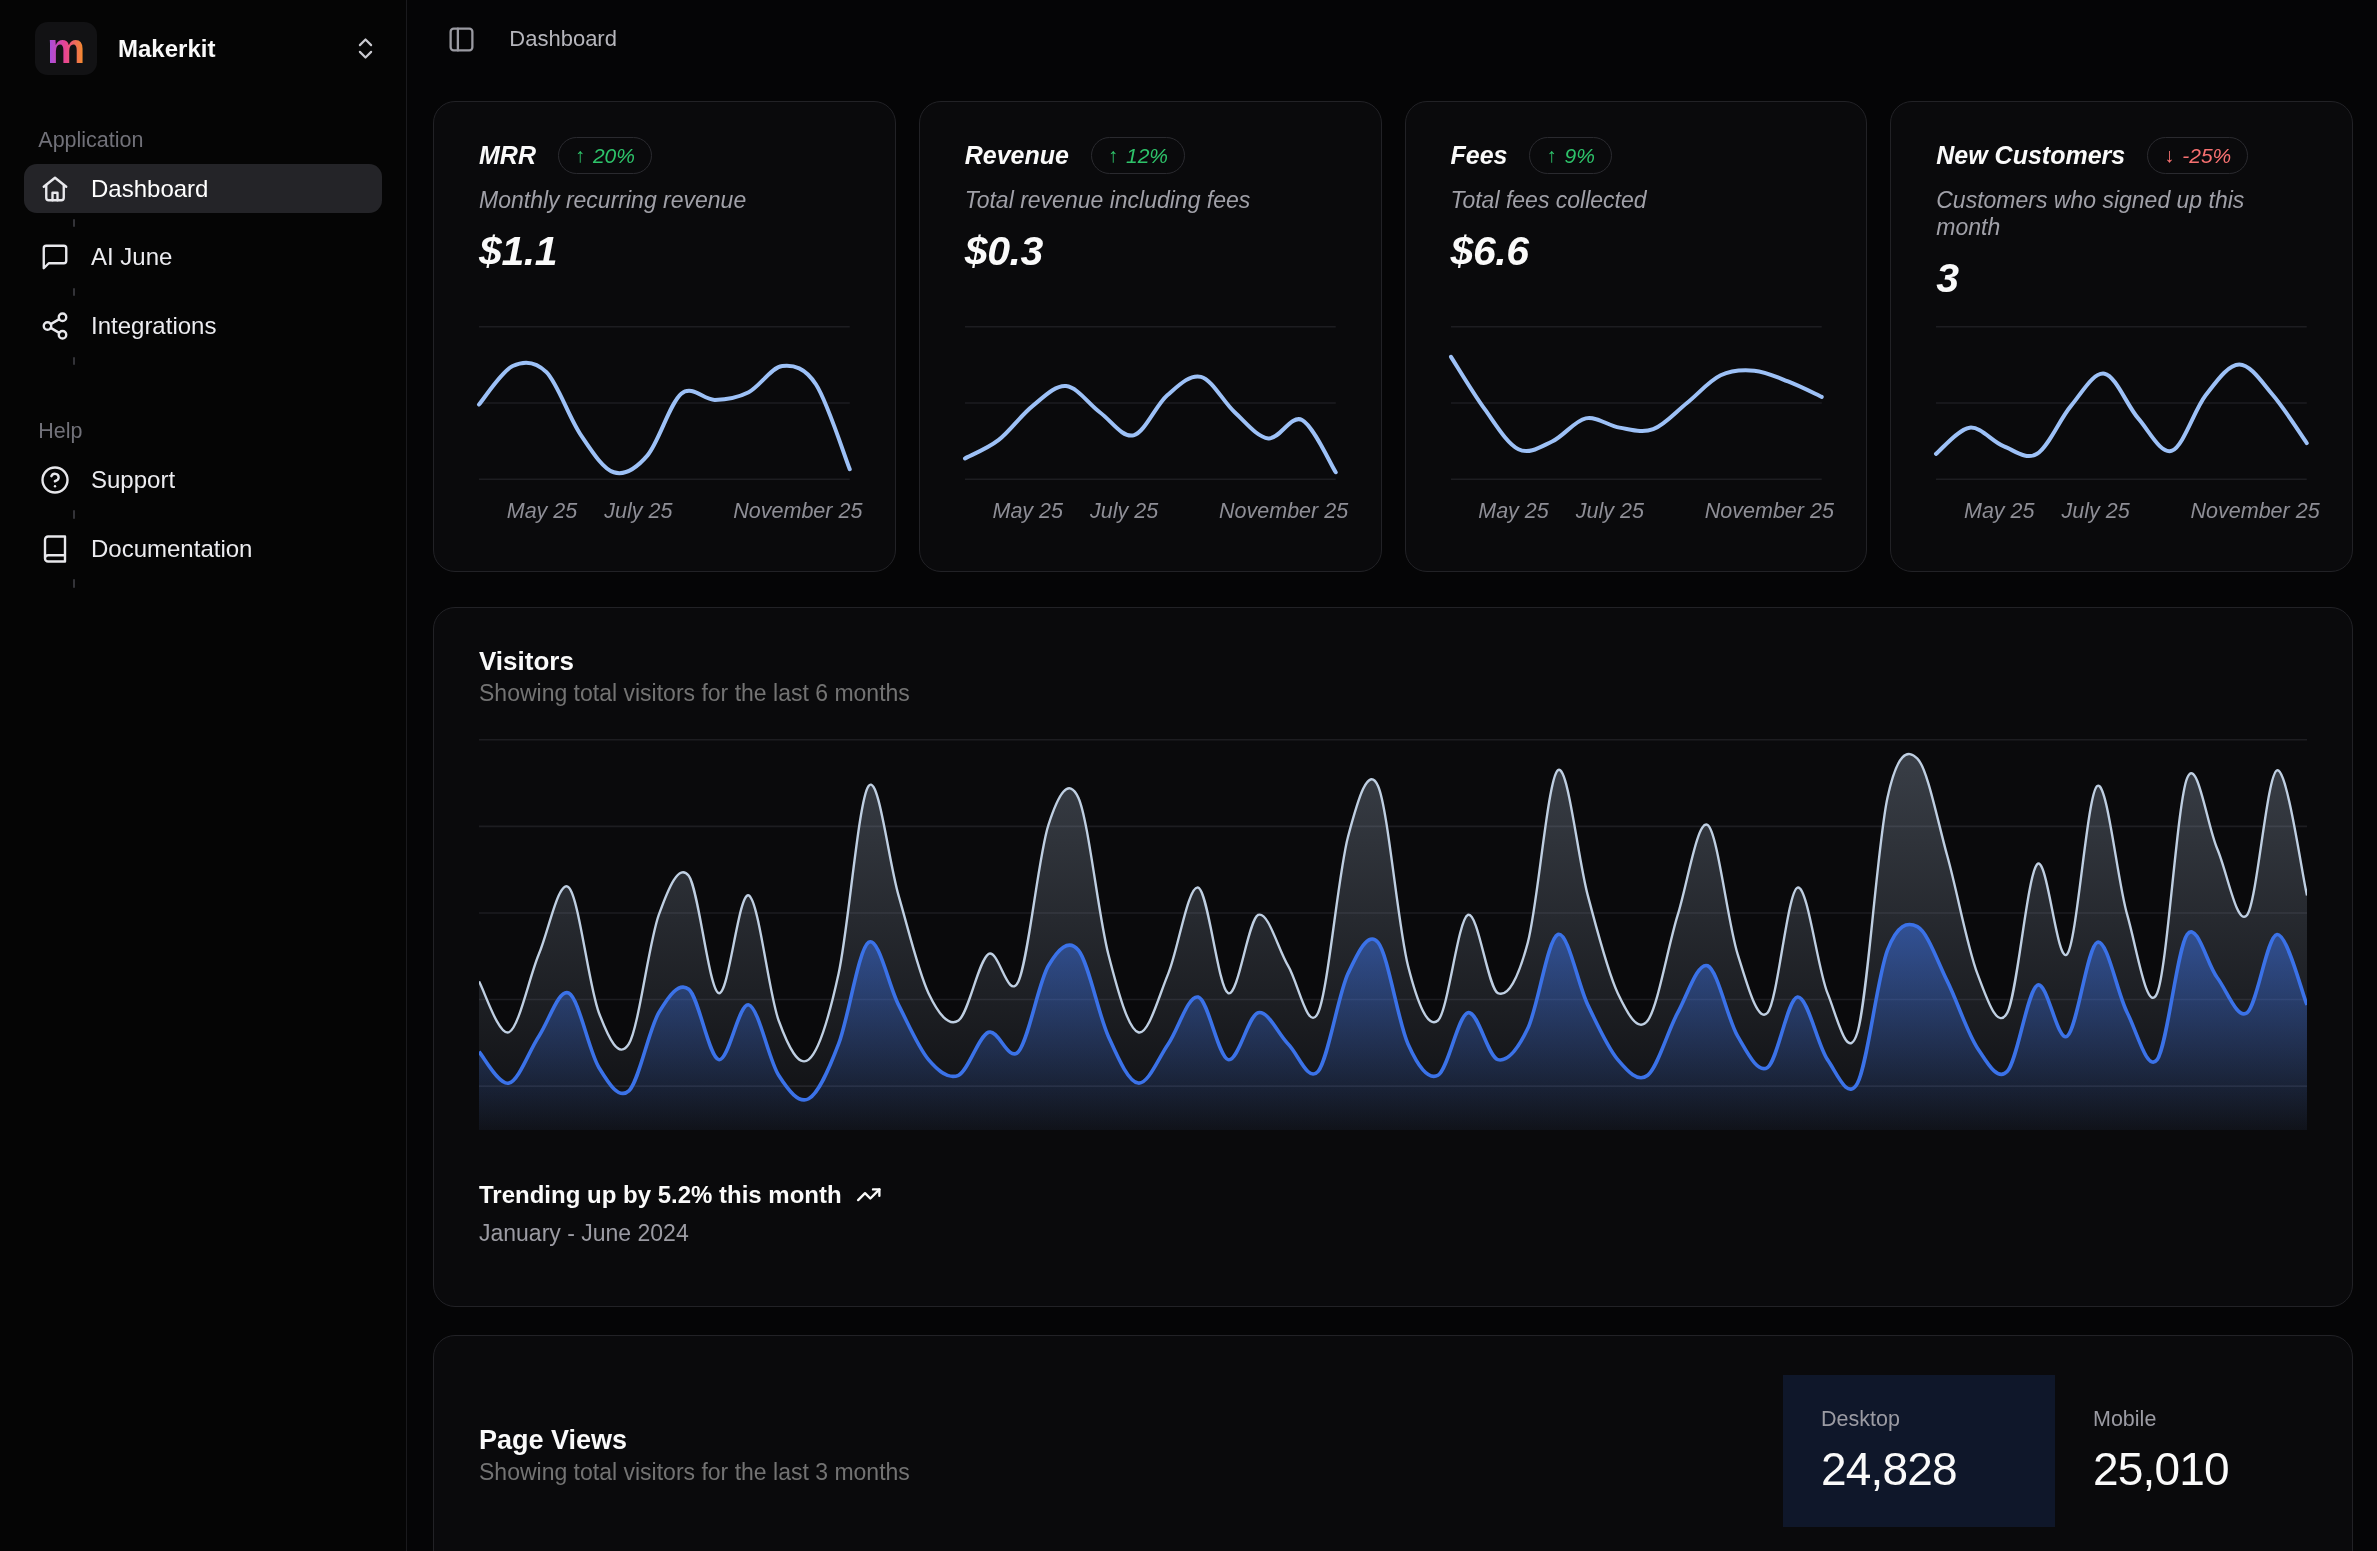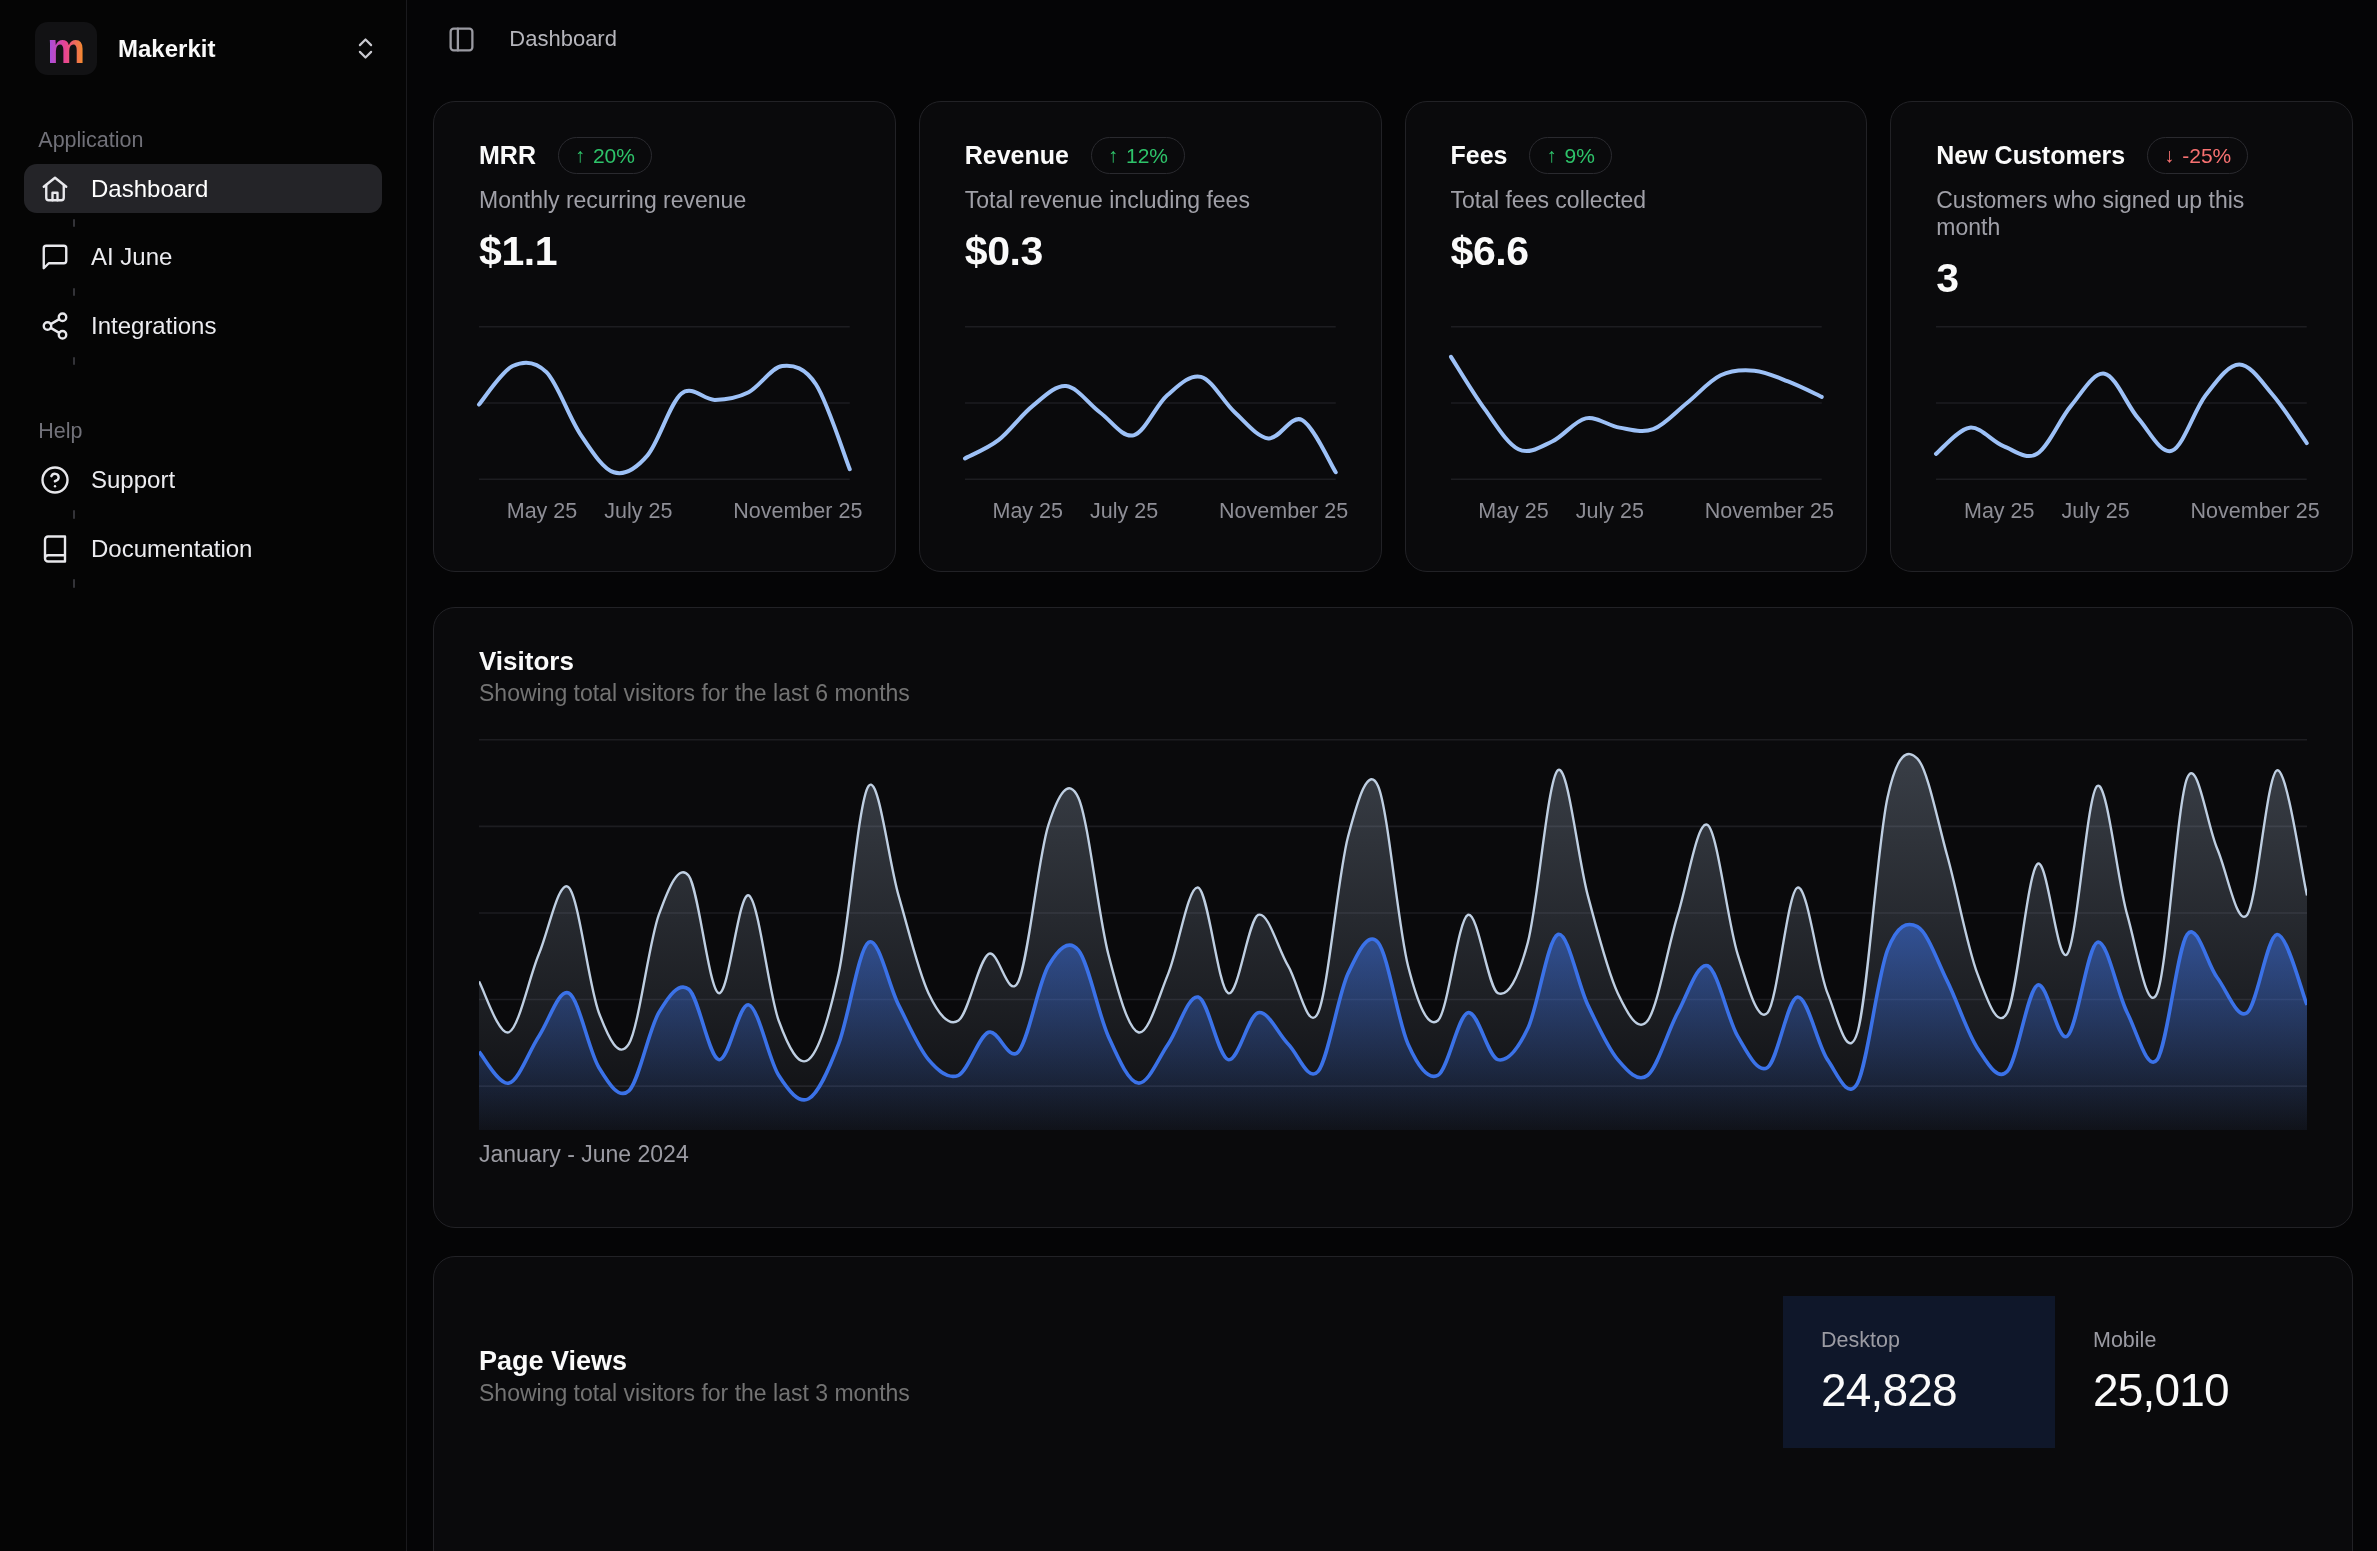--- a/index.html
+++ b/index.html
@@ -44,21 +44,21 @@
   .topbar { height:78px; display:flex; align-items:center; gap:33px; padding-left:14.3px; }
   .topbar-icon { color:#9a9aa1; display:flex; cursor:pointer; }
   .breadcrumb { font-size:22px; color:#b6b6bc; }
 
   .card {
     background:#0a0a0c; border:1.6px solid #222226; border-radius:22px;
   }
 
   
   .stats-grid { display:grid; grid-template-columns:repeat(4,1fr); gap:23px; margin-top:23px; }
-  .stat-card { height:471px; padding:35px 45px 45px; display:flex; flex-direction:column; }
+  .stat-card { height:471px; padding:35px 45px 45px; display:flex; flex-direction:column;font-style:italic; }
   .stat-title-row { display:flex; align-items:center; gap:22px; }
   .stat-title { font-size:25px; font-weight:600; color:#fafafa; }
   .badge {
     display:inline-flex; align-items:center; gap:8px;
     border:1.6px solid #2a2a2f; border-radius:796px; padding:5.6px 16px;
     font-size:21px; color:#2ec36a; white-space:nowrap;
   }
   .badge .arrow { font-size:20px; }
   .badge.down { color:#f87171; }
   .stat-desc { margin-top:12.8px; font-size:23px; color:#a0a0a8; }
@@ -311,20 +311,29 @@
           <line x1="0" y1="1" x2="2292" y2="1" stroke="#1d1d21" stroke-width="2"></line>
           <line x1="0" y1="109.5" x2="2292" y2="109.5" stroke="#1d1d21" stroke-width="2"></line>
           <line x1="0" y1="218" x2="2292" y2="218" stroke="#1d1d21" stroke-width="2"></line>
           <line x1="0" y1="326.5" x2="2292" y2="326.5" stroke="#1d1d21" stroke-width="2"></line>
           <line x1="0" y1="435" x2="2292" y2="435" stroke="#1d1d21" stroke-width="2"></line>
           <path d="M0.0,303.8C6.3,314.4 25.0,373.2 37.6,367.5C50.1,361.8 62.6,299.7 75.1,269.5C87.7,239.3 100.2,173.9 112.7,186.2C125.2,198.4 137.8,310.3 150.3,343.0C162.8,375.7 175.3,402.6 187.9,382.2C200.4,361.8 212.9,255.6 225.4,220.5C238.0,185.4 250.5,155.2 263.0,171.5C275.5,187.8 288.1,314.4 300.6,318.5C313.1,322.6 325.6,190.3 338.2,196.0C350.7,201.7 363.2,318.5 375.7,352.8C388.3,387.1 400.8,411.6 413.3,401.8C425.8,392.0 438.4,351.2 450.9,294.0C463.4,236.8 475.9,75.1 488.5,58.8C501.0,42.5 513.5,152.7 526.0,196.0C538.6,239.3 551.1,292.4 563.6,318.5C576.1,344.6 588.7,361.0 601.2,352.8C613.7,344.6 626.2,277.7 638.8,269.5C651.3,261.3 663.8,330.8 676.3,303.8C688.9,276.9 701.4,146.2 713.9,107.8C726.4,69.4 739.0,46.5 751.5,73.5C764.0,100.5 776.5,220.5 789.0,269.5C801.6,318.5 814.1,363.4 826.6,367.5C839.1,371.6 851.7,324.2 864.2,294.0C876.7,263.8 889.2,182.1 901.8,186.2C914.3,190.3 926.8,312.8 939.3,318.5C951.9,324.2 964.4,226.2 976.9,220.5C989.4,214.8 1002.0,263.8 1014.5,284.2C1027.0,304.6 1039.5,369.9 1052.1,343.0C1064.6,316.1 1077.1,169.9 1089.6,122.5C1102.2,75.1 1114.7,31.9 1127.2,58.8C1139.7,85.8 1152.3,235.2 1164.8,284.2C1177.3,333.2 1189.8,363.4 1202.4,352.8C1214.9,342.2 1227.4,226.2 1239.9,220.5C1252.5,214.8 1265.0,312.8 1277.5,318.5C1290.0,324.2 1302.6,301.4 1315.1,254.8C1327.6,208.3 1340.1,49.0 1352.7,39.2C1365.2,29.4 1377.7,149.4 1390.2,196.0C1402.8,242.6 1415.3,292.4 1427.8,318.5C1440.3,344.6 1452.9,369.1 1465.4,352.8C1477.9,336.5 1490.4,261.3 1503.0,220.5C1515.5,179.7 1528.0,99.6 1540.5,107.8C1553.0,116.0 1565.6,230.3 1578.1,269.5C1590.6,308.7 1603.1,356.9 1615.7,343.0C1628.2,329.1 1640.7,190.3 1653.2,186.2C1665.8,182.1 1678.3,288.3 1690.8,318.5C1703.3,348.7 1715.9,408.3 1728.4,367.5C1740.9,326.7 1753.4,130.7 1766.0,73.5C1778.5,16.3 1791.0,12.3 1803.5,24.5C1816.1,36.8 1828.6,102.1 1841.1,147.0C1853.6,191.9 1866.2,261.3 1878.7,294.0C1891.2,326.7 1903.7,365.9 1916.3,343.0C1928.8,320.1 1941.3,169.0 1953.8,156.8C1966.4,144.5 1978.9,285.8 1991.4,269.5C2003.9,253.2 2016.5,67.0 2029.0,58.8C2041.5,50.6 2054.0,177.2 2066.6,220.5C2079.1,263.8 2091.6,347.1 2104.1,318.5C2116.7,289.9 2129.2,79.2 2141.7,49.0C2154.2,18.8 2166.8,108.6 2179.3,137.2C2191.8,165.8 2204.3,236.8 2216.9,220.5C2229.4,204.2 2241.9,43.3 2254.4,39.2C2267.0,35.1 2285.7,169.9 2292.0,196.0L2292,490L0,490Z" fill="url(#gDesk)"></path>
           <path d="M0.0,303.8C6.3,314.4 25.0,373.2 37.6,367.5C50.1,361.8 62.6,299.7 75.1,269.5C87.7,239.3 100.2,173.9 112.7,186.2C125.2,198.4 137.8,310.3 150.3,343.0C162.8,375.7 175.3,402.6 187.9,382.2C200.4,361.8 212.9,255.6 225.4,220.5C238.0,185.4 250.5,155.2 263.0,171.5C275.5,187.8 288.1,314.4 300.6,318.5C313.1,322.6 325.6,190.3 338.2,196.0C350.7,201.7 363.2,318.5 375.7,352.8C388.3,387.1 400.8,411.6 413.3,401.8C425.8,392.0 438.4,351.2 450.9,294.0C463.4,236.8 475.9,75.1 488.5,58.8C501.0,42.5 513.5,152.7 526.0,196.0C538.6,239.3 551.1,292.4 563.6,318.5C576.1,344.6 588.7,361.0 601.2,352.8C613.7,344.6 626.2,277.7 638.8,269.5C651.3,261.3 663.8,330.8 676.3,303.8C688.9,276.9 701.4,146.2 713.9,107.8C726.4,69.4 739.0,46.5 751.5,73.5C764.0,100.5 776.5,220.5 789.0,269.5C801.6,318.5 814.1,363.4 826.6,367.5C839.1,371.6 851.7,324.2 864.2,294.0C876.7,263.8 889.2,182.1 901.8,186.2C914.3,190.3 926.8,312.8 939.3,318.5C951.9,324.2 964.4,226.2 976.9,220.5C989.4,214.8 1002.0,263.8 1014.5,284.2C1027.0,304.6 1039.5,369.9 1052.1,343.0C1064.6,316.1 1077.1,169.9 1089.6,122.5C1102.2,75.1 1114.7,31.9 1127.2,58.8C1139.7,85.8 1152.3,235.2 1164.8,284.2C1177.3,333.2 1189.8,363.4 1202.4,352.8C1214.9,342.2 1227.4,226.2 1239.9,220.5C1252.5,214.8 1265.0,312.8 1277.5,318.5C1290.0,324.2 1302.6,301.4 1315.1,254.8C1327.6,208.3 1340.1,49.0 1352.7,39.2C1365.2,29.4 1377.7,149.4 1390.2,196.0C1402.8,242.6 1415.3,292.4 1427.8,318.5C1440.3,344.6 1452.9,369.1 1465.4,352.8C1477.9,336.5 1490.4,261.3 1503.0,220.5C1515.5,179.7 1528.0,99.6 1540.5,107.8C1553.0,116.0 1565.6,230.3 1578.1,269.5C1590.6,308.7 1603.1,356.9 1615.7,343.0C1628.2,329.1 1640.7,190.3 1653.2,186.2C1665.8,182.1 1678.3,288.3 1690.8,318.5C1703.3,348.7 1715.9,408.3 1728.4,367.5C1740.9,326.7 1753.4,130.7 1766.0,73.5C1778.5,16.3 1791.0,12.3 1803.5,24.5C1816.1,36.8 1828.6,102.1 1841.1,147.0C1853.6,191.9 1866.2,261.3 1878.7,294.0C1891.2,326.7 1903.7,365.9 1916.3,343.0C1928.8,320.1 1941.3,169.0 1953.8,156.8C1966.4,144.5 1978.9,285.8 1991.4,269.5C2003.9,253.2 2016.5,67.0 2029.0,58.8C2041.5,50.6 2054.0,177.2 2066.6,220.5C2079.1,263.8 2091.6,347.1 2104.1,318.5C2116.7,289.9 2129.2,79.2 2141.7,49.0C2154.2,18.8 2166.8,108.6 2179.3,137.2C2191.8,165.8 2204.3,236.8 2216.9,220.5C2229.4,204.2 2241.9,43.3 2254.4,39.2C2267.0,35.1 2285.7,169.9 2292.0,196.0" fill="none" stroke="#bfcfe2" stroke-width="3"></path>
           <path d="M0.0,392.0C6.3,398.5 25.0,434.5 37.6,431.2C50.1,427.9 62.6,391.2 75.1,372.4C87.7,353.6 100.2,312.0 112.7,318.5C125.2,325.0 137.8,391.2 150.3,411.6C162.8,432.0 175.3,452.4 187.9,441.0C200.4,429.6 212.9,364.2 225.4,343.0C238.0,321.8 250.5,303.8 263.0,313.6C275.5,323.4 288.1,398.5 300.6,401.8C313.1,405.1 325.6,329.9 338.2,333.2C350.7,336.5 363.2,401.8 375.7,421.4C388.3,441.0 400.8,457.3 413.3,450.8C425.8,444.3 438.4,414.9 450.9,382.2C463.4,349.5 475.9,263.0 488.5,254.8C501.0,246.6 513.5,308.7 526.0,333.2C538.6,357.7 551.1,387.1 563.6,401.8C576.1,416.5 588.7,427.1 601.2,421.4C613.7,415.7 626.2,372.4 638.8,367.5C651.3,362.6 663.8,405.9 676.3,392.0C688.9,378.1 701.4,305.4 713.9,284.2C726.4,263.0 739.0,249.9 751.5,264.6C764.0,279.3 776.5,344.6 789.0,372.4C801.6,400.2 814.1,429.6 826.6,431.2C839.1,432.8 851.7,400.2 864.2,382.2C876.7,364.2 889.2,320.1 901.8,323.4C914.3,326.7 926.8,398.5 939.3,401.8C951.9,405.1 964.4,346.3 976.9,343.0C989.4,339.7 1002.0,369.9 1014.5,382.2C1027.0,394.4 1039.5,431.2 1052.1,416.5C1064.6,401.8 1077.1,320.9 1089.6,294.0C1102.2,267.1 1114.7,240.1 1127.2,254.8C1139.7,269.5 1152.3,354.4 1164.8,382.2C1177.3,410.0 1189.8,427.9 1202.4,421.4C1214.9,414.9 1227.4,346.3 1239.9,343.0C1252.5,339.7 1265.0,398.5 1277.5,401.8C1290.0,405.1 1302.6,388.7 1315.1,362.6C1327.6,336.5 1340.1,249.9 1352.7,245.0C1365.2,240.1 1377.7,307.1 1390.2,333.2C1402.8,359.3 1415.3,387.1 1427.8,401.8C1440.3,416.5 1452.9,431.2 1465.4,421.4C1477.9,411.6 1490.4,365.9 1503.0,343.0C1515.5,320.1 1528.0,279.3 1540.5,284.2C1553.0,289.1 1565.6,351.2 1578.1,372.4C1590.6,393.6 1603.1,419.8 1615.7,411.6C1628.2,403.4 1640.7,325.0 1653.2,323.4C1665.8,321.8 1678.3,383.8 1690.8,401.8C1703.3,419.8 1715.9,454.1 1728.4,431.2C1740.9,408.3 1753.4,297.3 1766.0,264.6C1778.5,231.9 1791.0,228.7 1803.5,235.2C1816.1,241.7 1828.6,278.5 1841.1,303.8C1853.6,329.1 1866.2,368.3 1878.7,387.1C1891.2,405.9 1903.7,429.6 1916.3,416.5C1928.8,403.4 1941.3,316.1 1953.8,308.7C1966.4,301.3 1978.9,381.4 1991.4,372.4C2003.9,363.4 2016.5,259.7 2029.0,254.8C2041.5,249.9 2054.0,318.5 2066.6,343.0C2079.1,367.5 2091.6,418.1 2104.1,401.8C2116.7,385.5 2129.2,262.1 2141.7,245.0C2154.2,227.8 2166.8,282.6 2179.3,298.9C2191.8,315.2 2204.3,352.0 2216.9,343.0C2229.4,334.0 2241.9,246.6 2254.4,245.0C2267.0,243.4 2285.7,318.5 2292.0,333.2L2292,490L0,490Z" fill="url(#gMob)"></path>
           <path d="M0.0,392.0C6.3,398.5 25.0,434.5 37.6,431.2C50.1,427.9 62.6,391.2 75.1,372.4C87.7,353.6 100.2,312.0 112.7,318.5C125.2,325.0 137.8,391.2 150.3,411.6C162.8,432.0 175.3,452.4 187.9,441.0C200.4,429.6 212.9,364.2 225.4,343.0C238.0,321.8 250.5,303.8 263.0,313.6C275.5,323.4 288.1,398.5 300.6,401.8C313.1,405.1 325.6,329.9 338.2,333.2C350.7,336.5 363.2,401.8 375.7,421.4C388.3,441.0 400.8,457.3 413.3,450.8C425.8,444.3 438.4,414.9 450.9,382.2C463.4,349.5 475.9,263.0 488.5,254.8C501.0,246.6 513.5,308.7 526.0,333.2C538.6,357.7 551.1,387.1 563.6,401.8C576.1,416.5 588.7,427.1 601.2,421.4C613.7,415.7 626.2,372.4 638.8,367.5C651.3,362.6 663.8,405.9 676.3,392.0C688.9,378.1 701.4,305.4 713.9,284.2C726.4,263.0 739.0,249.9 751.5,264.6C764.0,279.3 776.5,344.6 789.0,372.4C801.6,400.2 814.1,429.6 826.6,431.2C839.1,432.8 851.7,400.2 864.2,382.2C876.7,364.2 889.2,320.1 901.8,323.4C914.3,326.7 926.8,398.5 939.3,401.8C951.9,405.1 964.4,346.3 976.9,343.0C989.4,339.7 1002.0,369.9 1014.5,382.2C1027.0,394.4 1039.5,431.2 1052.1,416.5C1064.6,401.8 1077.1,320.9 1089.6,294.0C1102.2,267.1 1114.7,240.1 1127.2,254.8C1139.7,269.5 1152.3,354.4 1164.8,382.2C1177.3,410.0 1189.8,427.9 1202.4,421.4C1214.9,414.9 1227.4,346.3 1239.9,343.0C1252.5,339.7 1265.0,398.5 1277.5,401.8C1290.0,405.1 1302.6,388.7 1315.1,362.6C1327.6,336.5 1340.1,249.9 1352.7,245.0C1365.2,240.1 1377.7,307.1 1390.2,333.2C1402.8,359.3 1415.3,387.1 1427.8,401.8C1440.3,416.5 1452.9,431.2 1465.4,421.4C1477.9,411.6 1490.4,365.9 1503.0,343.0C1515.5,320.1 1528.0,279.3 1540.5,284.2C1553.0,289.1 1565.6,351.2 1578.1,372.4C1590.6,393.6 1603.1,419.8 1615.7,411.6C1628.2,403.4 1640.7,325.0 1653.2,323.4C1665.8,321.8 1678.3,383.8 1690.8,401.8C1703.3,419.8 1715.9,454.1 1728.4,431.2C1740.9,408.3 1753.4,297.3 1766.0,264.6C1778.5,231.9 1791.0,228.7 1803.5,235.2C1816.1,241.7 1828.6,278.5 1841.1,303.8C1853.6,329.1 1866.2,368.3 1878.7,387.1C1891.2,405.9 1903.7,429.6 1916.3,416.5C1928.8,403.4 1941.3,316.1 1953.8,308.7C1966.4,301.3 1978.9,381.4 1991.4,372.4C2003.9,363.4 2016.5,259.7 2029.0,254.8C2041.5,249.9 2054.0,318.5 2066.6,343.0C2079.1,367.5 2091.6,418.1 2104.1,401.8C2116.7,385.5 2129.2,262.1 2141.7,245.0C2154.2,227.8 2166.8,282.6 2179.3,298.9C2191.8,315.2 2204.3,352.0 2216.9,343.0C2229.4,334.0 2241.9,246.6 2254.4,245.0C2267.0,243.4 2285.7,318.5 2292.0,333.2" fill="none" stroke="#3b72e8" stroke-width="4.5"></path>
         </svg>
+      <div class="trend-row">
+        <span class="trend-bold">Trending up by 5.2% this month</span>
+        <span class="trend-icon">
+          <svg class="icon" width="25.5" height="25.5" viewBox="0 0 24 24" style="stroke-width:2.2">
+              <polyline points="22 7 13.5 15.5 8.5 10.5 2 17"></polyline>
+              <polyline points="16 7 22 7 22 13"></polyline>
+            </svg>
+        </span>
+      </div>
       <div class="trend-sub">January - June 2024</div>
     </div>
 
     <div class="card pv-card">
       <div class="pv-left">
         <div class="card-title" style="font-size:27px">Page Views</div>
         <div class="card-subtitle">Showing total visitors for the last 3 months</div>
       </div>
       <div class="pv-right">
         <button class="metric-btn active">

